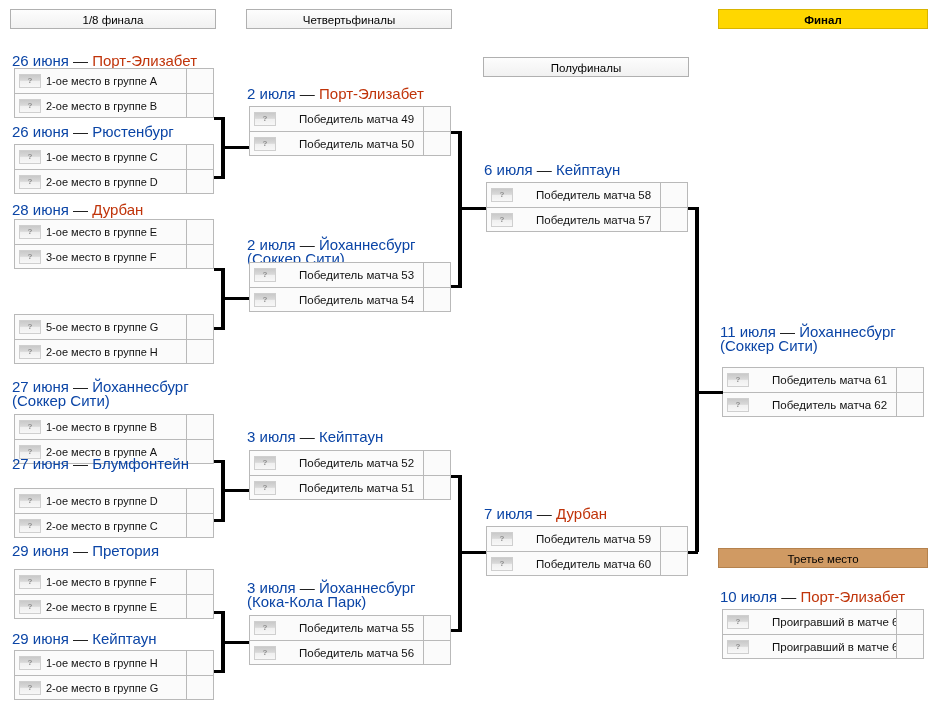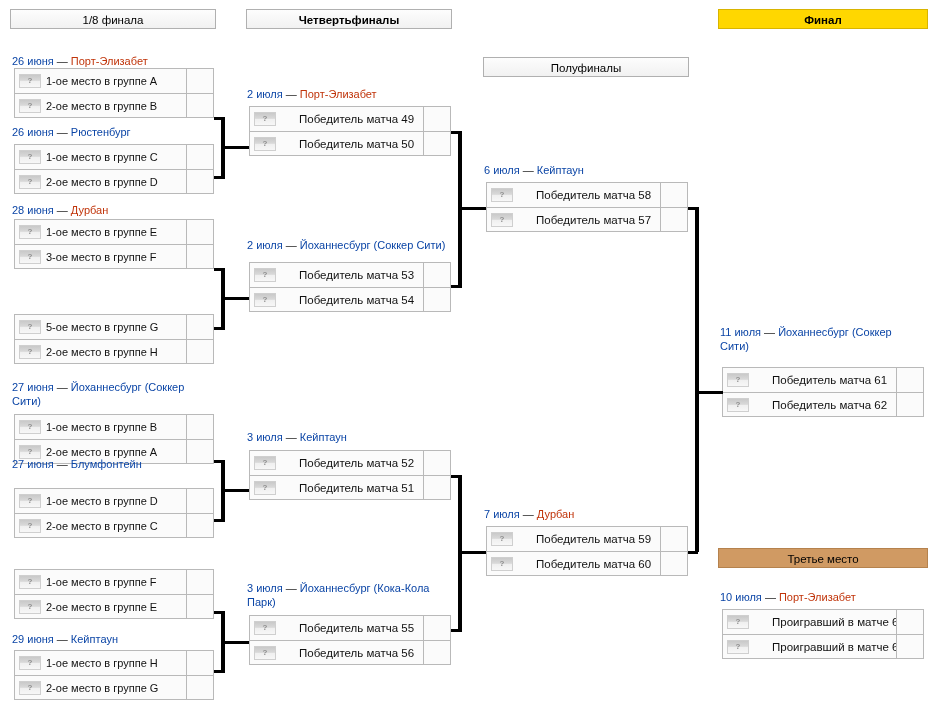--- a/index.html
+++ b/index.html
@@ -38,21 +38,21 @@
   }
   .round-header.bronze {
     background: #d09a63;
     border: 1px solid #b5824d;
     color: #000;
   }
 
   
   .caption {
     position: absolute;
-    font-size: 11px;
+    font-size: 15px;
     line-height: 14px;
     color: #0b45a6;
     white-space: normal;
   }
   .caption .date {
     color: #0b45a6;
   }
   .caption .sep {
     color: #222222;
   }
@@ -120,21 +120,21 @@
   .conn {
     position: absolute;
     background: #000000;
   }
 </style>
 </head>
 <body>
 
 <div id="bracket">
     <div class="round-header" style="left: 10px; top: 9px; width: 206px;">1/8 финала</div>
-    <div class="round-header" style="left: 246px; top: 9px; width: 206px; font-weight: bold;">Четвертьфиналы</div>
+    <div class="round-header" style="left: 246px; top: 9px; width: 206px;">Четвертьфиналы</div>
     <div class="round-header" style="left: 483px; top: 9px; width: 206px; margin-top: 48px;">Полуфиналы</div>
     <div class="round-header gold" style="left: 718px; top: 9px; width: 210px;">Финал</div>
     <div class="round-header bronze" style="left: 718px; top: 548px; width: 210px;">Третье место</div>
     <div class="caption" style="left: 12px; top: 54px; width: 210px;"><span class="date">26 июня</span><span class="sep"> — </span><span class="venue red">Порт-Элизабет</span></div>
     <div class="match" style="left: 14px; top: 68px; width: 200px;">
       <div class="team-row">
         <div class="team-cell">
           <span class="flag">?</span>
           <span class="team-name">1-ое место в  группе A</span>
         </div>
@@ -225,20 +225,21 @@
         <div class="score-cell"></div>
       </div>
       <div class="team-row second">
         <div class="team-cell">
           <span class="flag">?</span>
           <span class="team-name">2-ое место в  группе C</span>
         </div>
         <div class="score-cell"></div>
       </div>
     </div>
+    <div class="caption" style="left: 12px; top: 544px; width: 210px;"><span class="date">29 июня</span><span class="sep"> — </span><span class="venue">Претория</span></div>
     <div class="match" style="left: 14px; top: 569px; width: 200px;">
       <div class="team-row">
         <div class="team-cell">
           <span class="flag">?</span>
           <span class="team-name">1-ое место в  группе F</span>
         </div>
         <div class="score-cell"></div>
       </div>
       <div class="team-row second">
         <div class="team-cell">

